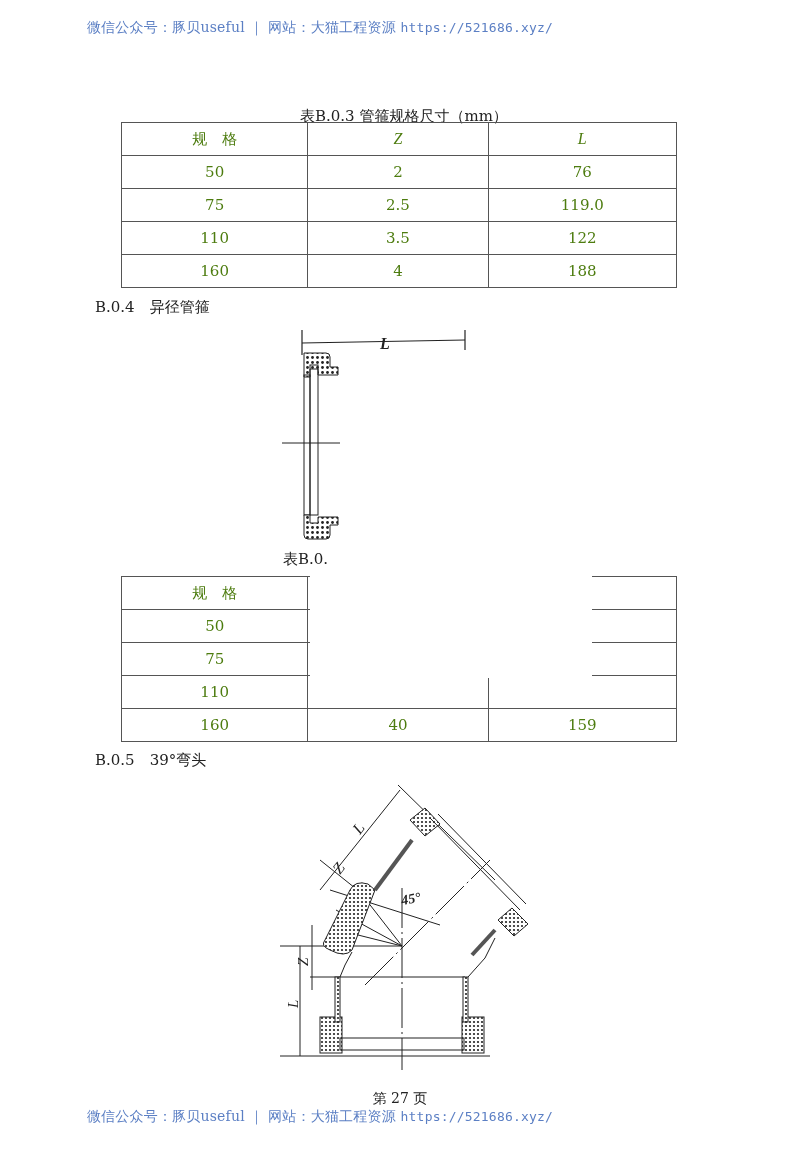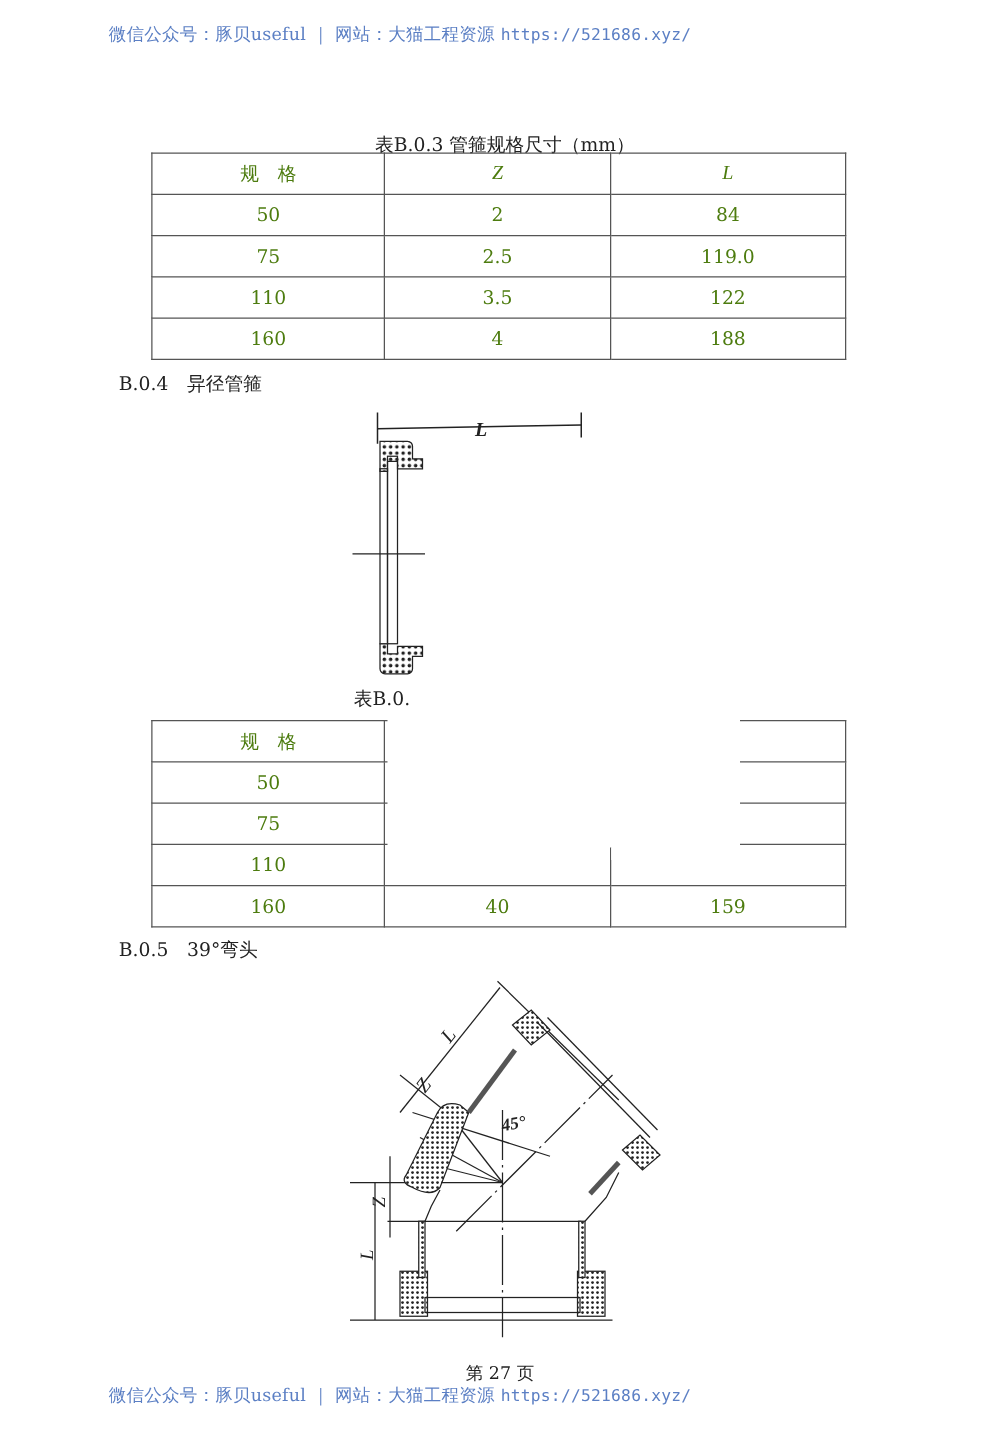--- a/index.html
+++ b/index.html
@@ -34,21 +34,21 @@
 <table class="spec" style="top:122px;">
   <tbody>
       <tr>
     <td class="c0">规　格</td>
     <td class="c1 ital">Z</td>
     <td class="c2 ital">L</td>
   </tr>
   <tr>
     <td>50</td>
     <td>2</td>
-    <td>84</td>
+    <td>76</td>
   </tr>
   <tr>
     <td>75</td>
     <td>2.5</td>
     <td>119.0</td>
   </tr>
   <tr>
     <td>110</td>
     <td>3.5</td>
     <td>122</td>

